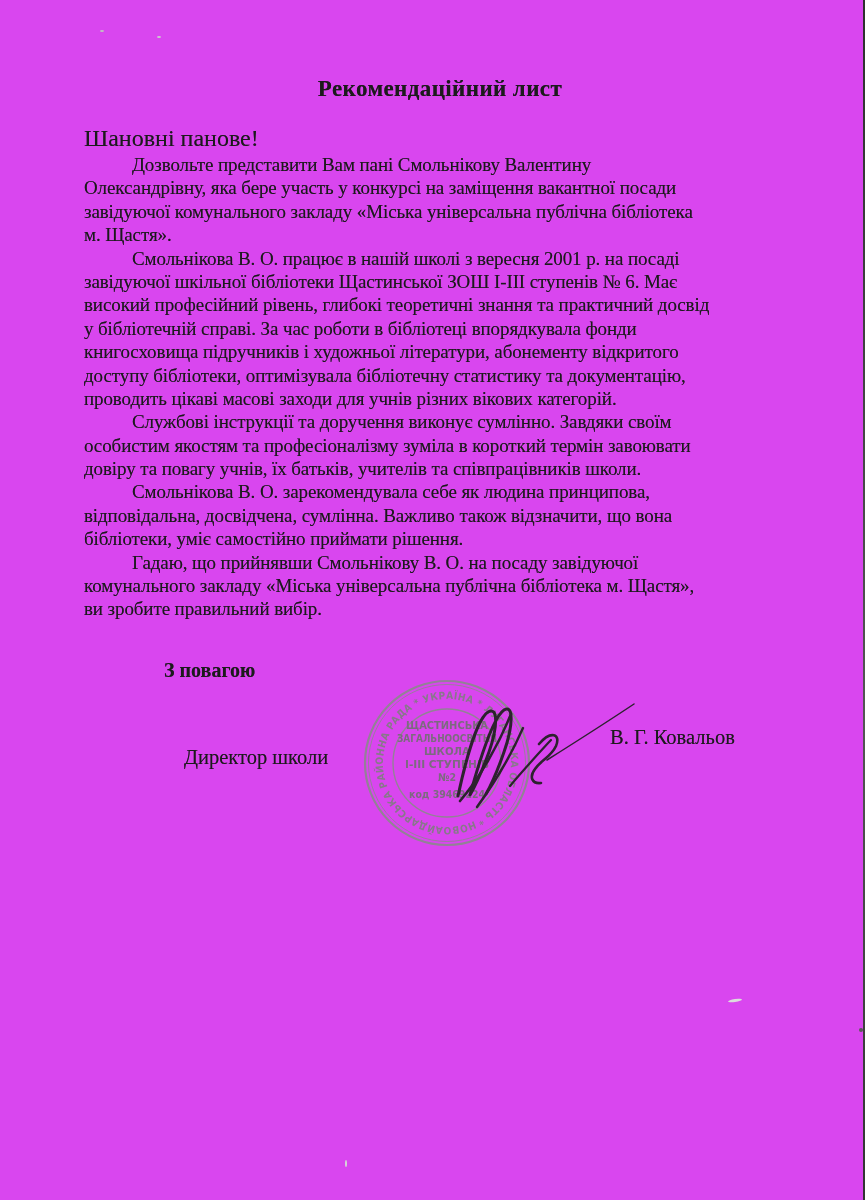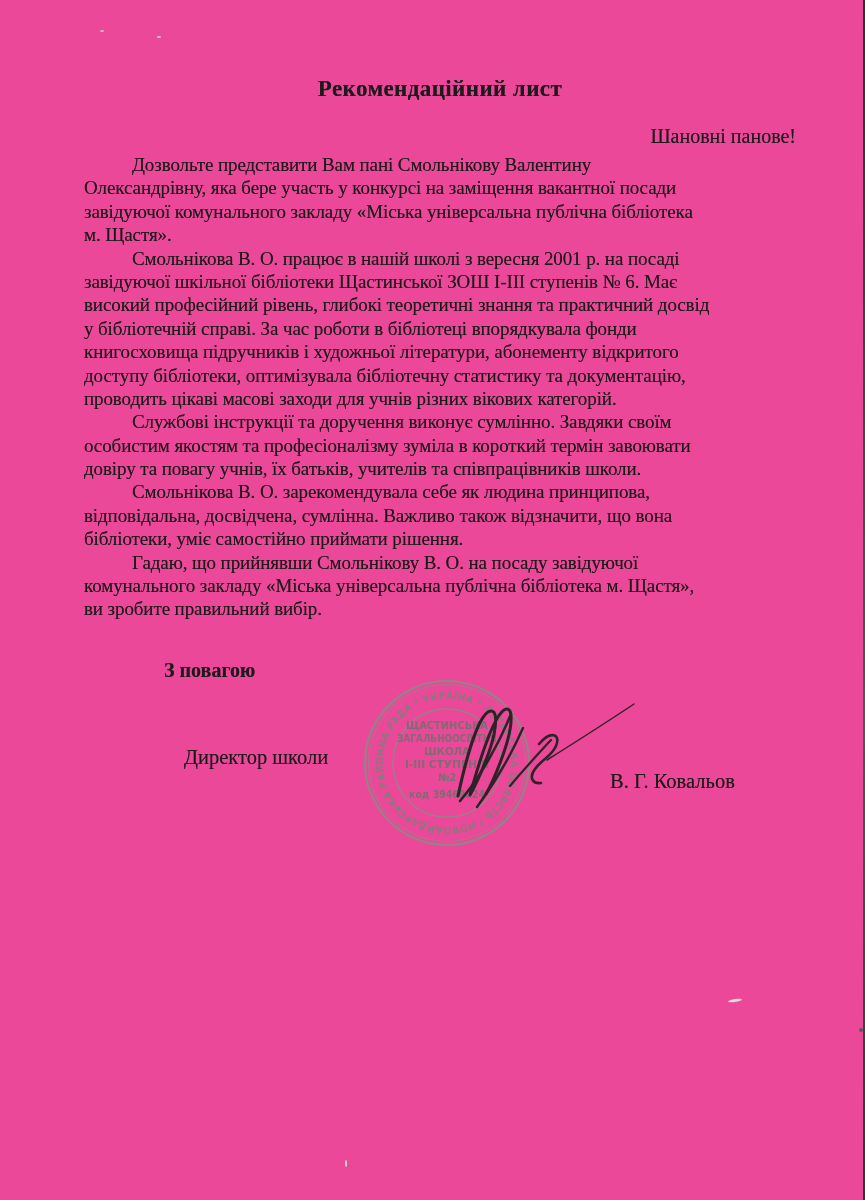--- a/index.html
+++ b/index.html
@@ -1,21 +1,21 @@
 <!DOCTYPE html>
 <html><head>
 <meta charset="utf-8">
 <style>
   * { margin: 0; padding: 0; box-sizing: border-box; }
   html, body { background: #e8e8e8; }
   .page {
     position: relative;
     width: 865px;
     height: 1200px;
-    background: #ec4899;
+    background: #d946ef;
     overflow: hidden;
     font-family: "Liberation Serif", "DejaVu Serif", serif;
     color: #1b1b1b;
   }
   .scan-edge {
     position: absolute;
     right: 0; top: 0;
     width: 2px; height: 100%;
     background: linear-gradient(#2f2f2f, #555 60%, #333);
   }
@@ -24,22 +24,22 @@
     left: 84px; top: 76px; width: 712px;
     text-align: center;
     font-size: 23px;
     font-weight: bold;
     letter-spacing: 0.4px;
     text-shadow: 0 0 0.5px rgba(0,0,0,0.55);
   }
   .salutation {
     position: absolute;
     left: 84px; top: 125px; width: 712px;
-    text-align: right;
-    font-size: 20px;
+    text-align: left;
+    font-size: 24px;
     text-shadow: 0 0 0.4px rgba(0,0,0,0.45);
   }
   .body-block {
     position: absolute;
     left: 84px; top: 153px; width: 714px;
   }
   .line {
     height: 23.4px;
     line-height: 23.4px;
     font-size: 19px;
@@ -60,21 +60,20 @@
     left: 184px; top: 726px;
     font-size: 20.5px;
     text-shadow: 0 0 0.4px rgba(0,0,0,0.45);
     margin-top: 20px;
   }
   .signer-name {
     position: absolute;
     left: 610px; top: 726px;
     font-size: 20.5px;
     text-shadow: 0 0 0.4px rgba(0,0,0,0.45);
-    margin-top: 44px;
   }
   .stamp-svg {
     position: absolute;
     left: 361px; top: 677px;
     opacity: 0.88;
   }
   .stamp-svg text, .stamp-svg textPath {
     font-family: "DejaVu Sans", sans-serif;
   }
   .signature-svg {

